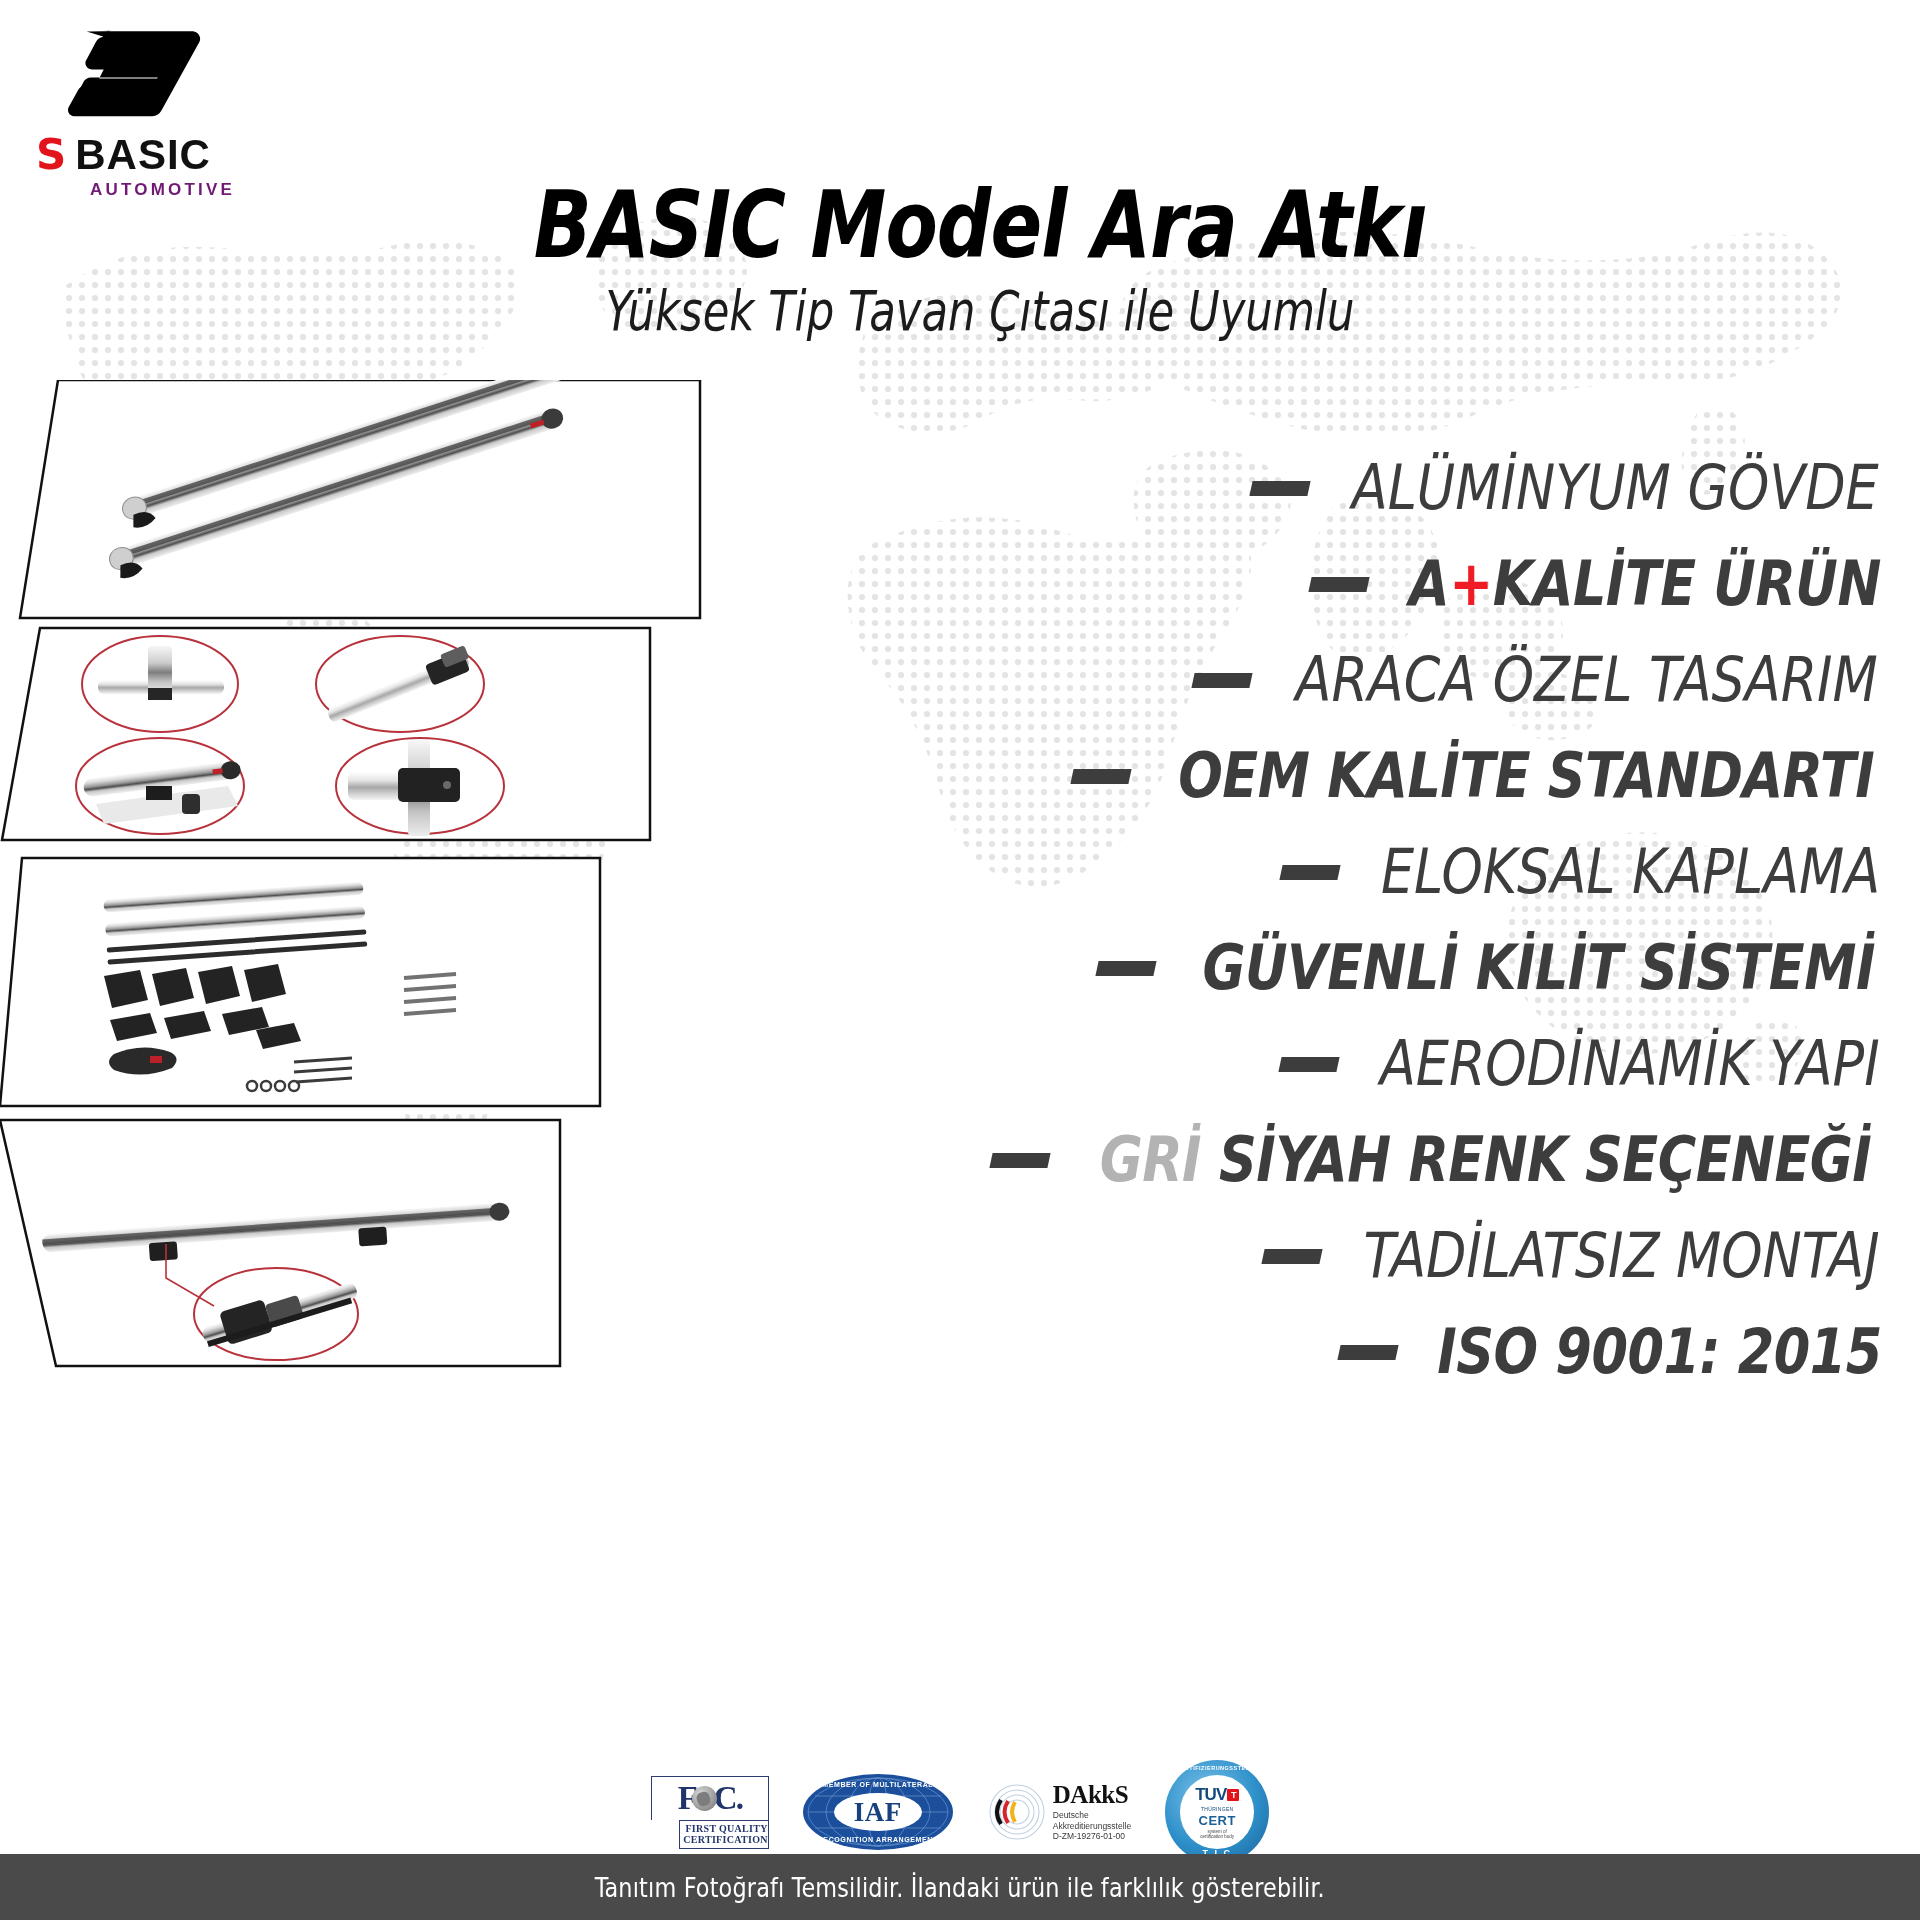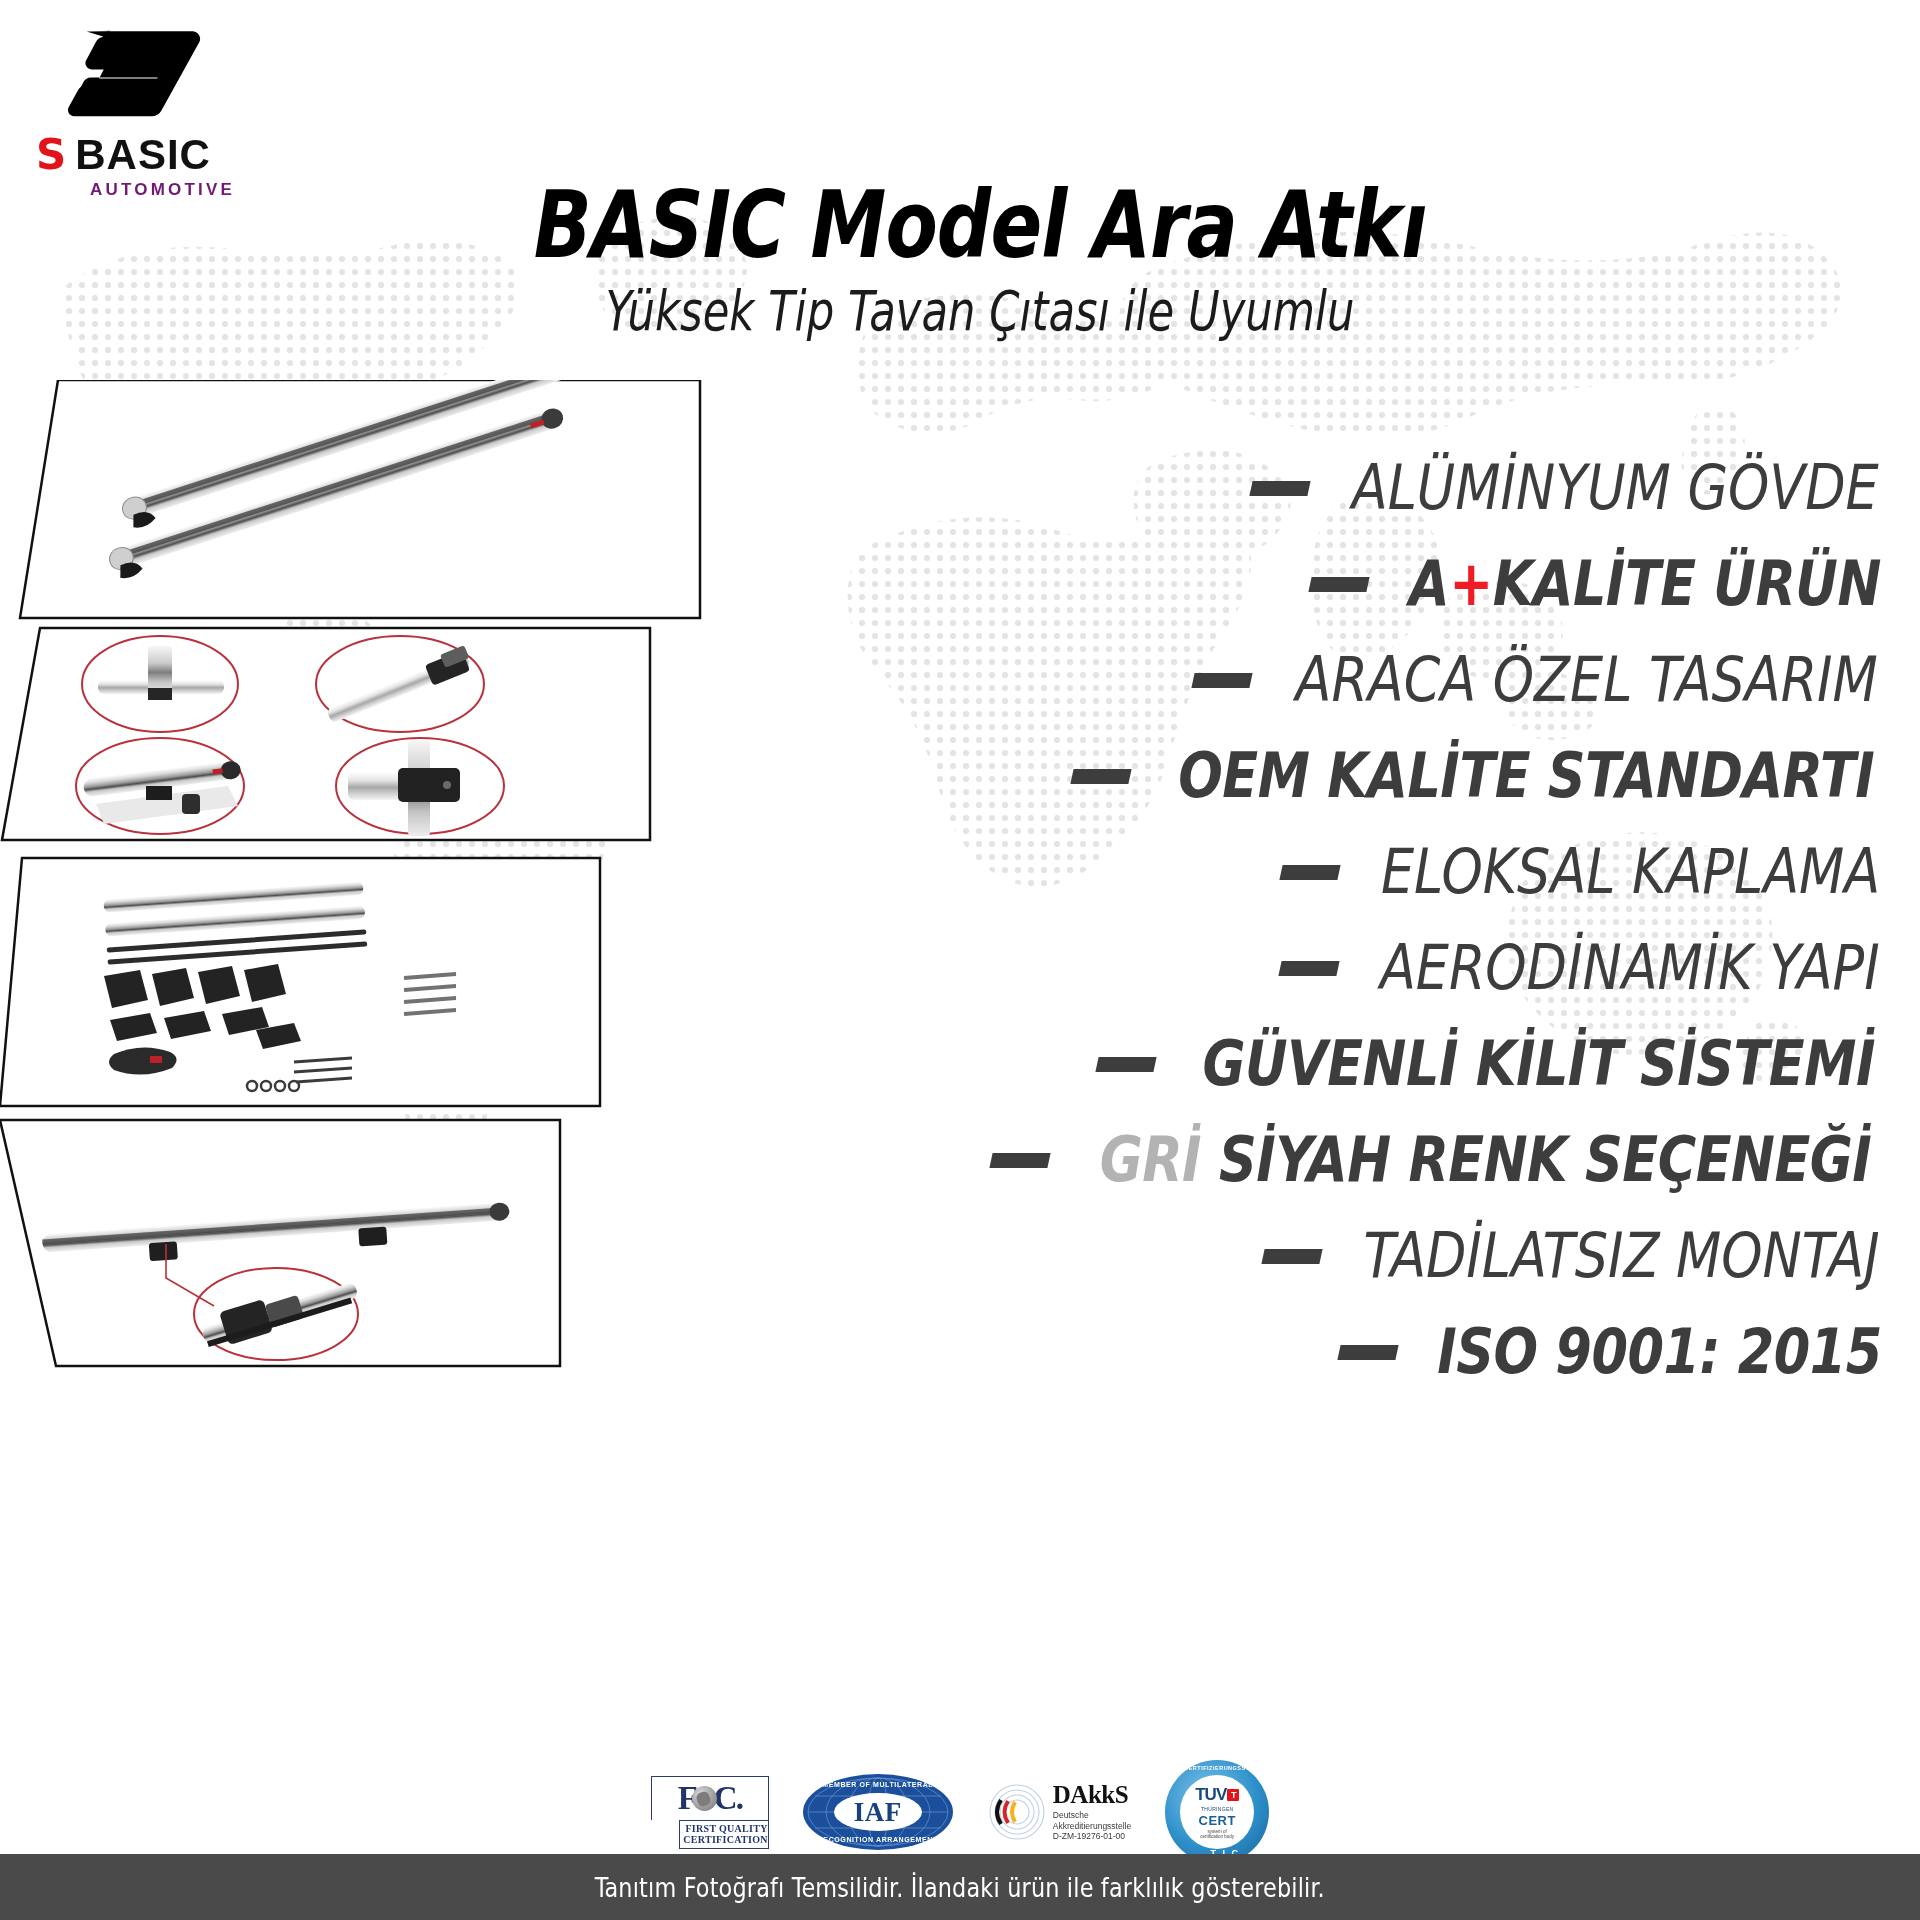--- a/index.html
+++ b/index.html
@@ -224,21 +224,21 @@
   .tuv-in{
     width:74px;height:74px;border-radius:50%;background:#fff;
     display:flex;flex-direction:column;align-items:center;justify-content:center;gap:1px;
   }
   .tuv-logo{font-family:"Liberation Sans",sans-serif;font-weight:bold;font-size:17px;color:#12497e;letter-spacing:-1px;display:flex;align-items:center;gap:1px;}
   .tuv-sq{width:12px;height:12px;background:#e3131c;color:#fff;font-size:9px;display:flex;align-items:center;justify-content:center;border-radius:1px;}
   .tuv-th{font-family:"Liberation Sans",sans-serif;font-size:5px;color:#12497e;letter-spacing:.3px;}
   .tuv-cert{font-family:"Liberation Sans",sans-serif;font-weight:bold;font-size:13px;color:#1b5f96;letter-spacing:.5px;}
   .tuv-sm{font-family:"Liberation Sans",sans-serif;font-size:4.5px;color:#444;text-align:center;line-height:1.2;}
   .tuv-ring-top,.tuv-ring-bot{
-    position:absolute;left:8px;width:104px;text-align:center;color:#fff;
+    position:absolute;left:0;width:104px;text-align:center;color:#fff;
     font-family:"Liberation Sans",sans-serif;font-weight:bold;font-size:5.5px;letter-spacing:.5px;
   }
   .tuv-ring-top{top:5px;} .tuv-ring-bot{bottom:6px;font-size:9px;letter-spacing:2px;}
 
   
   .footer {
     position: absolute;
     left: 0; bottom: 0;
     width: 1920px; height: 66px;
     background: #4a4a4a;
@@ -475,25 +475,25 @@
       <div class="frow">
         <span class="dash"></span>
         <span class="ftext bold"><span class="">OEM KALİTE STANDARTI</span></span>
       </div>
       <div class="frow">
         <span class="dash"></span>
         <span class="ftext light"><span class="">ELOKSAL KAPLAMA</span></span>
       </div>
       <div class="frow">
         <span class="dash"></span>
+        <span class="ftext bold"><span class="">GÜVENLİ KİLİT SİSTEMİ</span></span>
+      </div>
+      <div class="frow">
+        <span class="dash"></span>
         <span class="ftext light"><span class="">AERODİNAMİK YAPI</span></span>
-      </div>
-      <div class="frow">
-        <span class="dash"></span>
-        <span class="ftext bold"><span class="">GÜVENLİ KİLİT SİSTEMİ</span></span>
       </div>
       <div class="frow">
         <span class="dash"></span>
         <span class="ftext bold"><span class="accent-grey">GRİ </span><span class="">SİYAH RENK SEÇENEĞİ</span></span>
       </div>
       <div class="frow">
         <span class="dash"></span>
         <span class="ftext light"><span class="">TADİLATSIZ MONTAJ</span></span>
       </div>
       <div class="frow">

